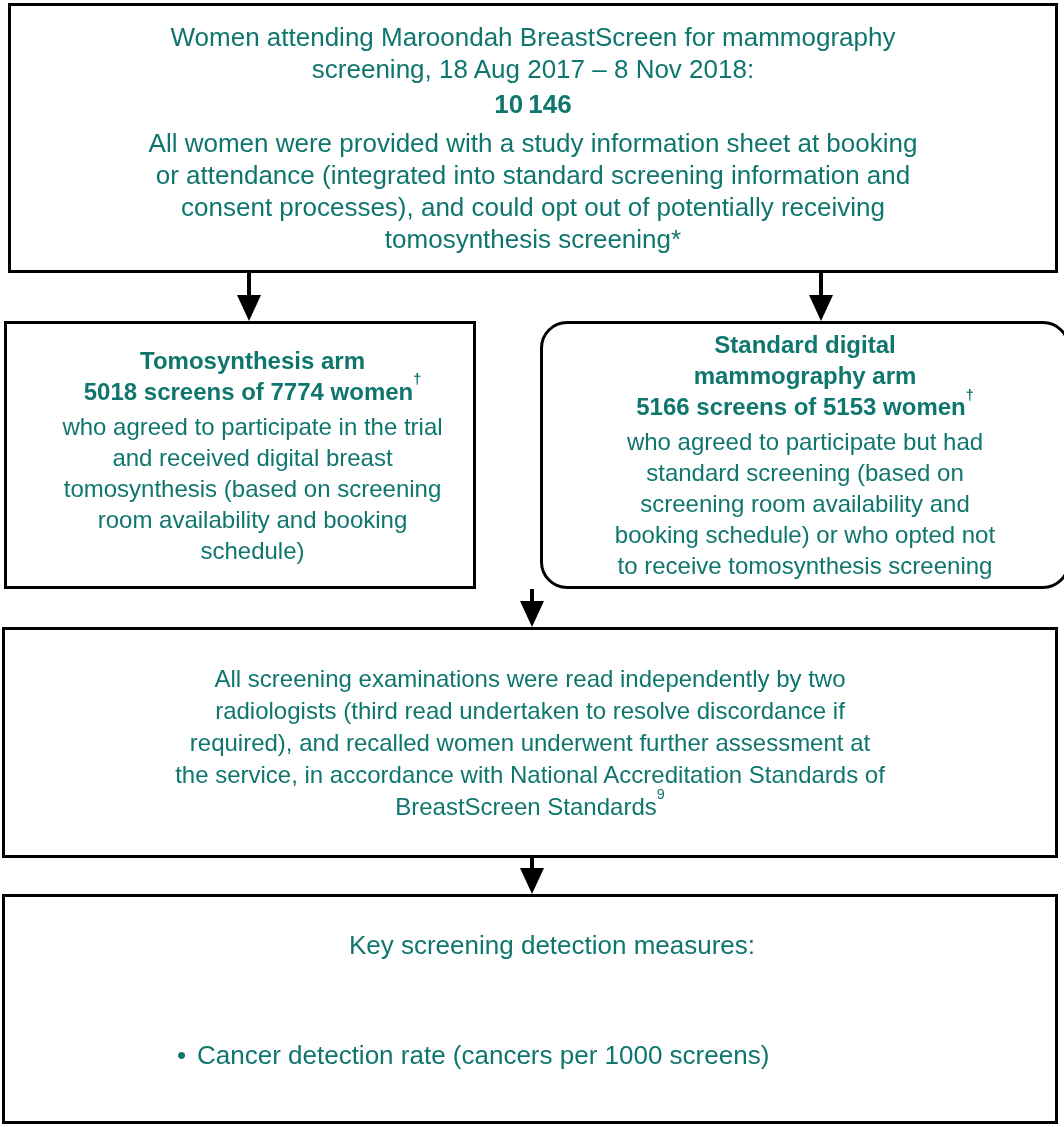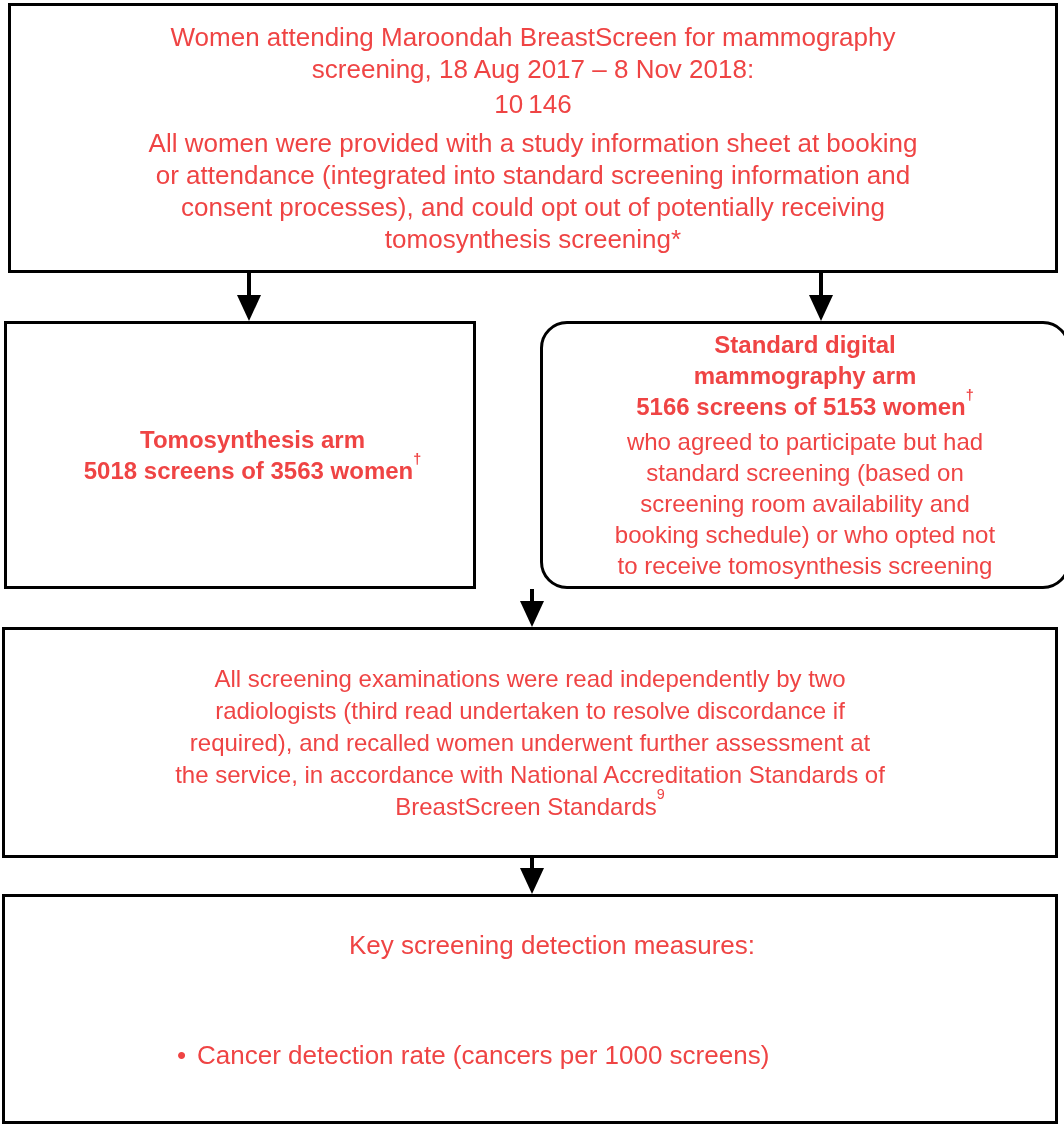--- a/index.html
+++ b/index.html
@@ -1,39 +1,39 @@
 <!DOCTYPE html>
 <html><head>
 <meta charset="utf-8">
 <style>
   html, body { margin:0; padding:0; background:#ffffff; }
   .canvas {
     position:relative;
     width:1064px; height:1127px;
     background:#ffffff;
-    color:#ef4444;
+    color:#0f766e;
     font-family:"Liberation Sans","DejaVu Sans",sans-serif;
   }
   .box {
     position:absolute;
     box-sizing:border-box;
     border:3px solid #000000;
     background:#ffffff;
     display:flex;
     flex-direction:column;
     justify-content:center;
     text-align:center;
     white-space:pre-wrap;
     overflow:hidden;
   }
   .box-top {
     left:8px; top:3px; width:1050px; height:270px;
     font-size:26px; line-height:32px; padding:0 12px;
   }
-  .count-line { font-weight:normal; margin:3px 0 7px; }
+  .count-line { font-weight:bold; margin:3px 0 7px; }
   .box-arm {
     top:321px; height:268px;
     font-size:24px; line-height:31px; padding:0 3px;
   }
   .box-tomo { left:4px;  width:472px;padding-left:28px; }
   .box-std  { left:540px; width:530px;border-radius:27px; }
   .arm-title, .arm-stat { font-weight:bold; }
   .arm-body { margin-top:4px; }
   .box-reading {
     left:2px; top:627px; width:1056px; height:231px;
@@ -90,21 +90,26 @@
     <div class="head"></div>
   </div>
 
   <div class="arrow" style="left:806px; top:273px; height:48px;">
     <div class="shaft" style="height:24px;"></div>
     <div class="head"></div>
   </div>
 
   <div class="box box-arm box-tomo">
     <div class="arm-title">Tomosynthesis arm</div>
-    <div class="arm-stat"><span>5018 screens of 3563 women</span><sup class="note">†</sup></div>
+    <div class="arm-stat"><span>5018 screens of 7774 women</span><sup class="note">†</sup></div>
+    <div class="arm-body">who agreed to participate in the trial
+and received digital breast
+tomosynthesis (based on screening
+room availability and booking
+schedule)</div>
   </div>
 
   <div class="box box-arm box-std">
     <div class="arm-title">Standard digital
 mammography arm</div>
     <div class="arm-stat"><span>5166 screens of 5153 women</span><sup class="note">†</sup></div>
     <div class="arm-body">who agreed to participate but had
 standard screening (based on
 screening room availability and
 booking schedule) or who opted not

